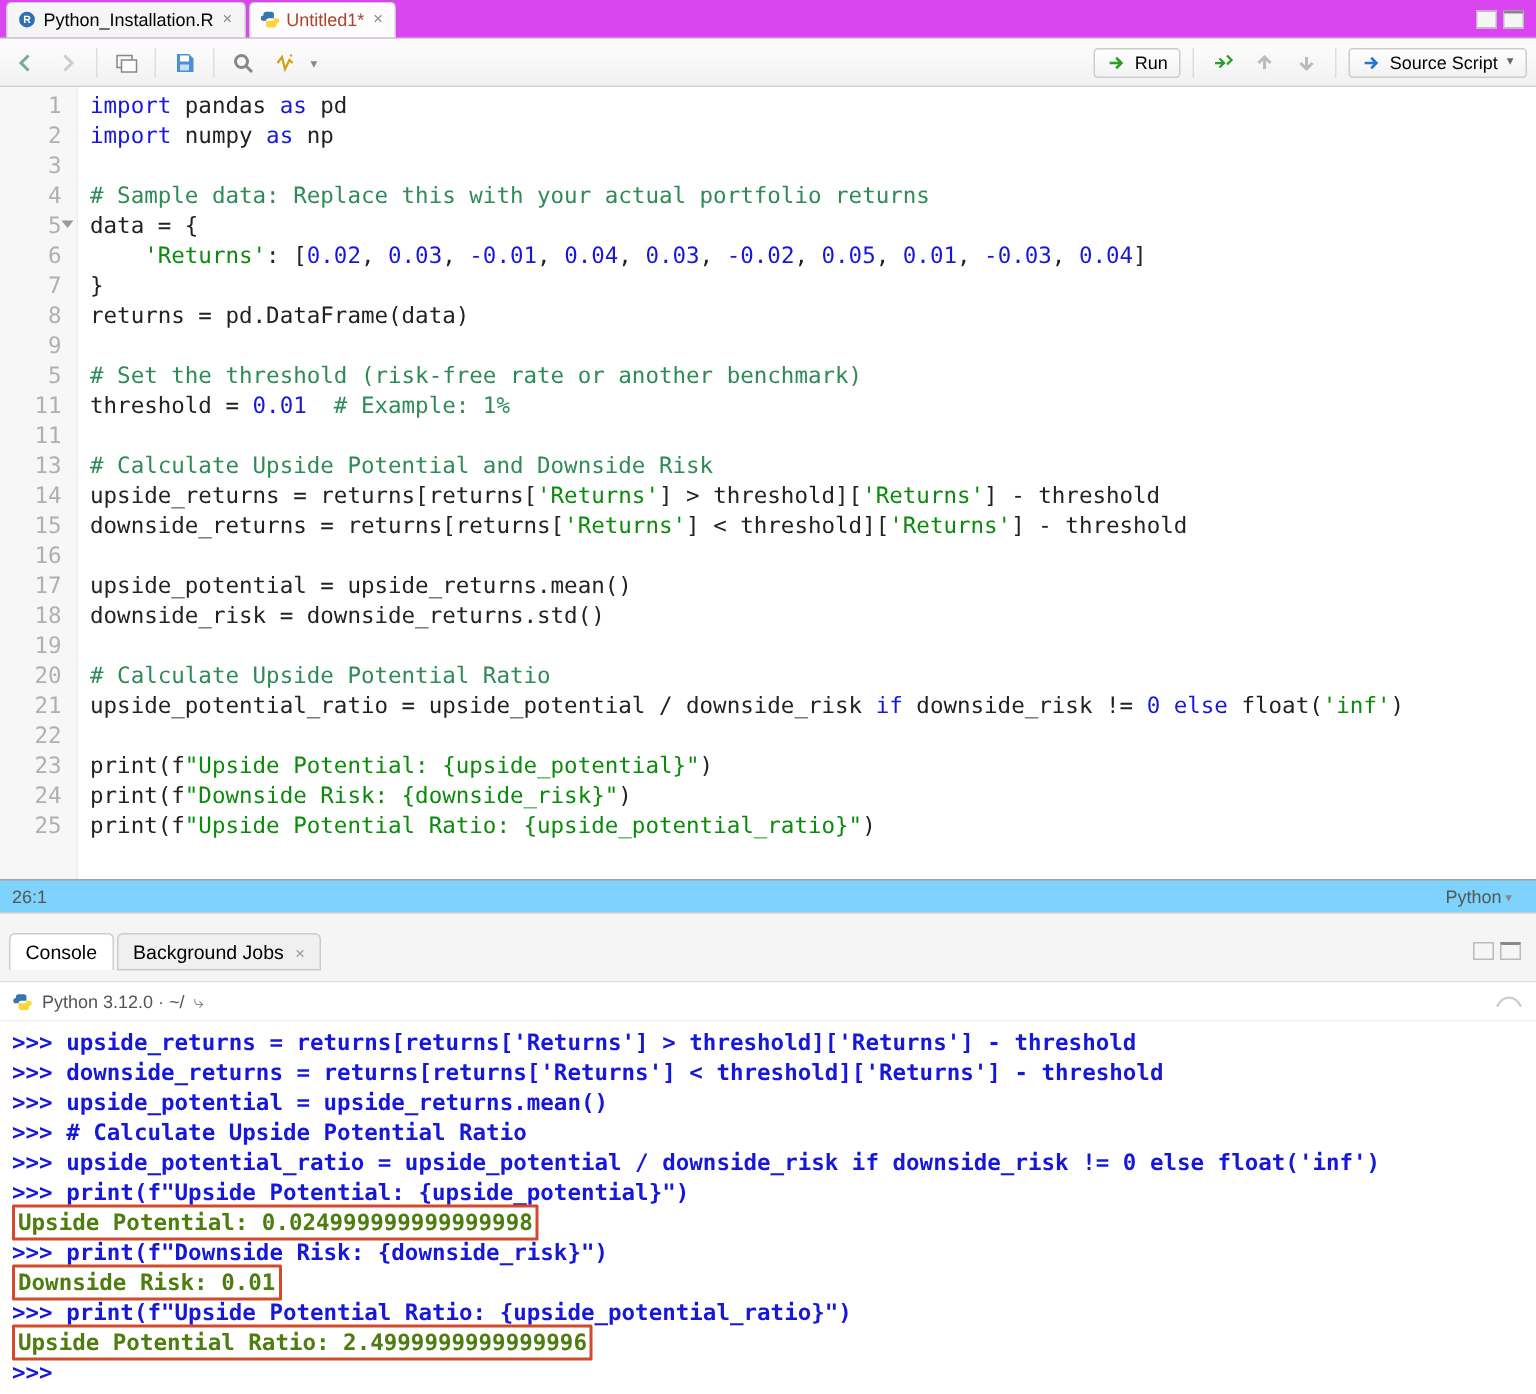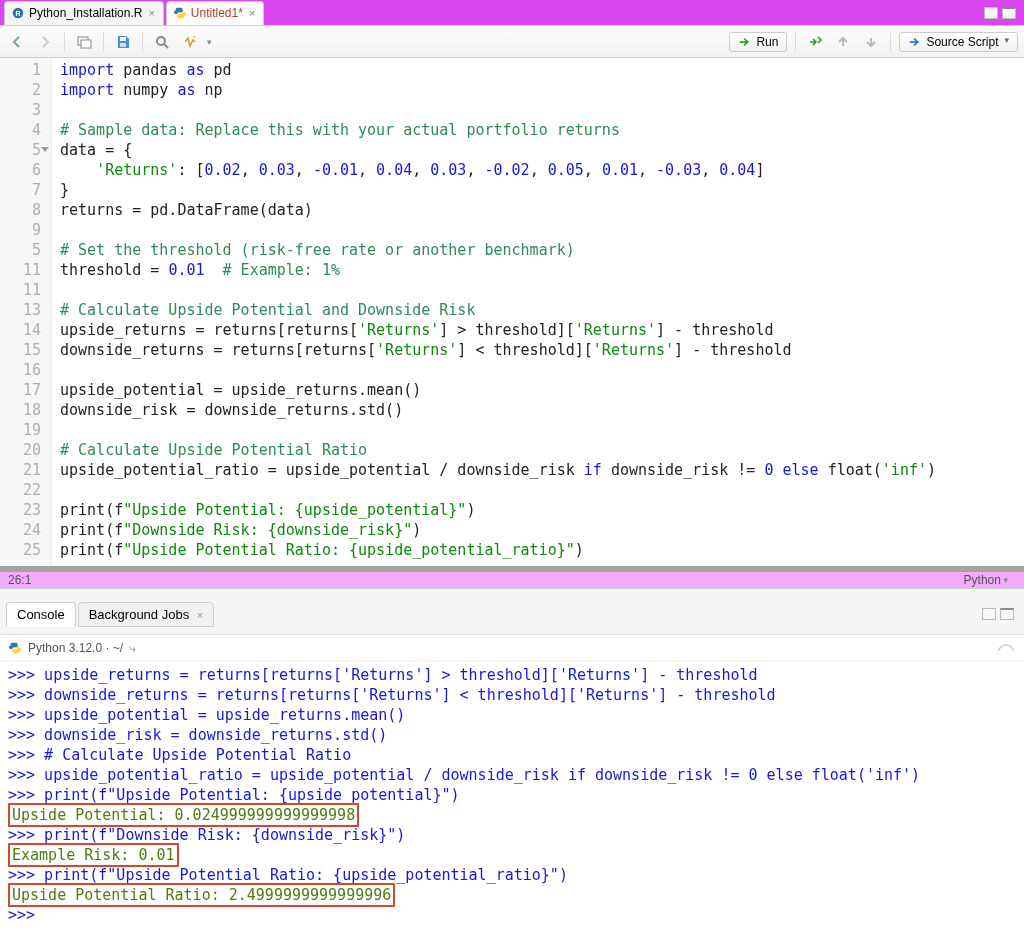--- a/index.html
+++ b/index.html
@@ -113,22 +113,22 @@
   
   .k-blue { color: #1717d9; }
   .k-num { color: #1717d9; }
   .k-str { color: #0b8a0b; }
   .k-com { color: #2e8b57; }
 
   
   .status-bar {
     display:flex; align-items:center;
     height: 22px;
-    background:#f0abfc;
-    border-top:6px solid #a3a3a3;
+    background:#7dd3fc;
+    border-top:1px solid #a3a3a3;
     font-size: 12px;
     padding: 0 8px;
     color:#555;
   }
   .status-bar .spacer { flex:1; }
   .lang-pill { padding:1px 8px; border-radius:3px; }
   .lang-pill::after { content:" \25BE"; font-size:9px; color:#888; position:relative; top:-1px; }
 
   
   .panel-tabs {
@@ -171,21 +171,21 @@
 
   .console {
     flex: 0 0 auto;
     padding: 4px 8px;
     font-family: "Menlo","Consolas",monospace;
     font-size: 15px;
     line-height: 20px;
     background:#fff;
     overflow:auto;
   }
-  .cl { height:20px; white-space:pre; }
+  .cl { height:20px; white-space:pre;font-weight:bold; }
   .pr { color: #1717d9; }
   .out { color: #4d7c0f; }
   .hl {
     display:inline-block;
     border: 2px solid #d24a2a;
     padding: 0 2px;
     margin: -2px 0;
     border-radius: 1px;
   }
 
@@ -363,23 +363,22 @@
     <svg width="20" height="14" viewBox="0 0 20 14">
         <path d="M2 12 C 6 4, 14 4, 18 12" fill="none" stroke="#ccc" stroke-width="1.5"></path>
       </svg>
   </span>
 </div>
 
 <div class="console" id="console">
     <div class="cl"><span class="pr">&gt;&gt;&gt; upside_returns = returns[returns['Returns'] &gt; threshold]['Returns'] - threshold</span></div>
     <div class="cl"><span class="pr">&gt;&gt;&gt; downside_returns = returns[returns['Returns'] &lt; threshold]['Returns'] - threshold</span></div>
     <div class="cl"><span class="pr">&gt;&gt;&gt; upside_potential = upside_returns.mean()</span></div>
-    <div class="cl"><span class="pr">&gt;&gt;&gt; downside_risk = downside_returns.std()</span></div>
     <div class="cl"><span class="pr">&gt;&gt;&gt; # Calculate Upside Potential Ratio</span></div>
     <div class="cl"><span class="pr">&gt;&gt;&gt; upside_potential_ratio = upside_potential / downside_risk if downside_risk != 0 else float('inf')</span></div>
     <div class="cl"><span class="pr">&gt;&gt;&gt; print(f"Upside Potential: {upside_potential}")</span></div>
     <div class="cl"><span class="out hl">Upside Potential: 0.024999999999999998</span></div>
     <div class="cl"><span class="pr">&gt;&gt;&gt; print(f"Downside Risk: {downside_risk}")</span></div>
-    <div class="cl"><span class="out hl">Example Risk: 0.01</span></div>
+    <div class="cl"><span class="out hl">Downside Risk: 0.01</span></div>
     <div class="cl"><span class="pr">&gt;&gt;&gt; print(f"Upside Potential Ratio: {upside_potential_ratio}")</span></div>
     <div class="cl"><span class="out hl">Upside Potential Ratio: 2.4999999999999996</span></div>
     <div class="cl"><span class="pr">&gt;&gt;&gt; </span></div>
   </div>
 
 </body></html>

